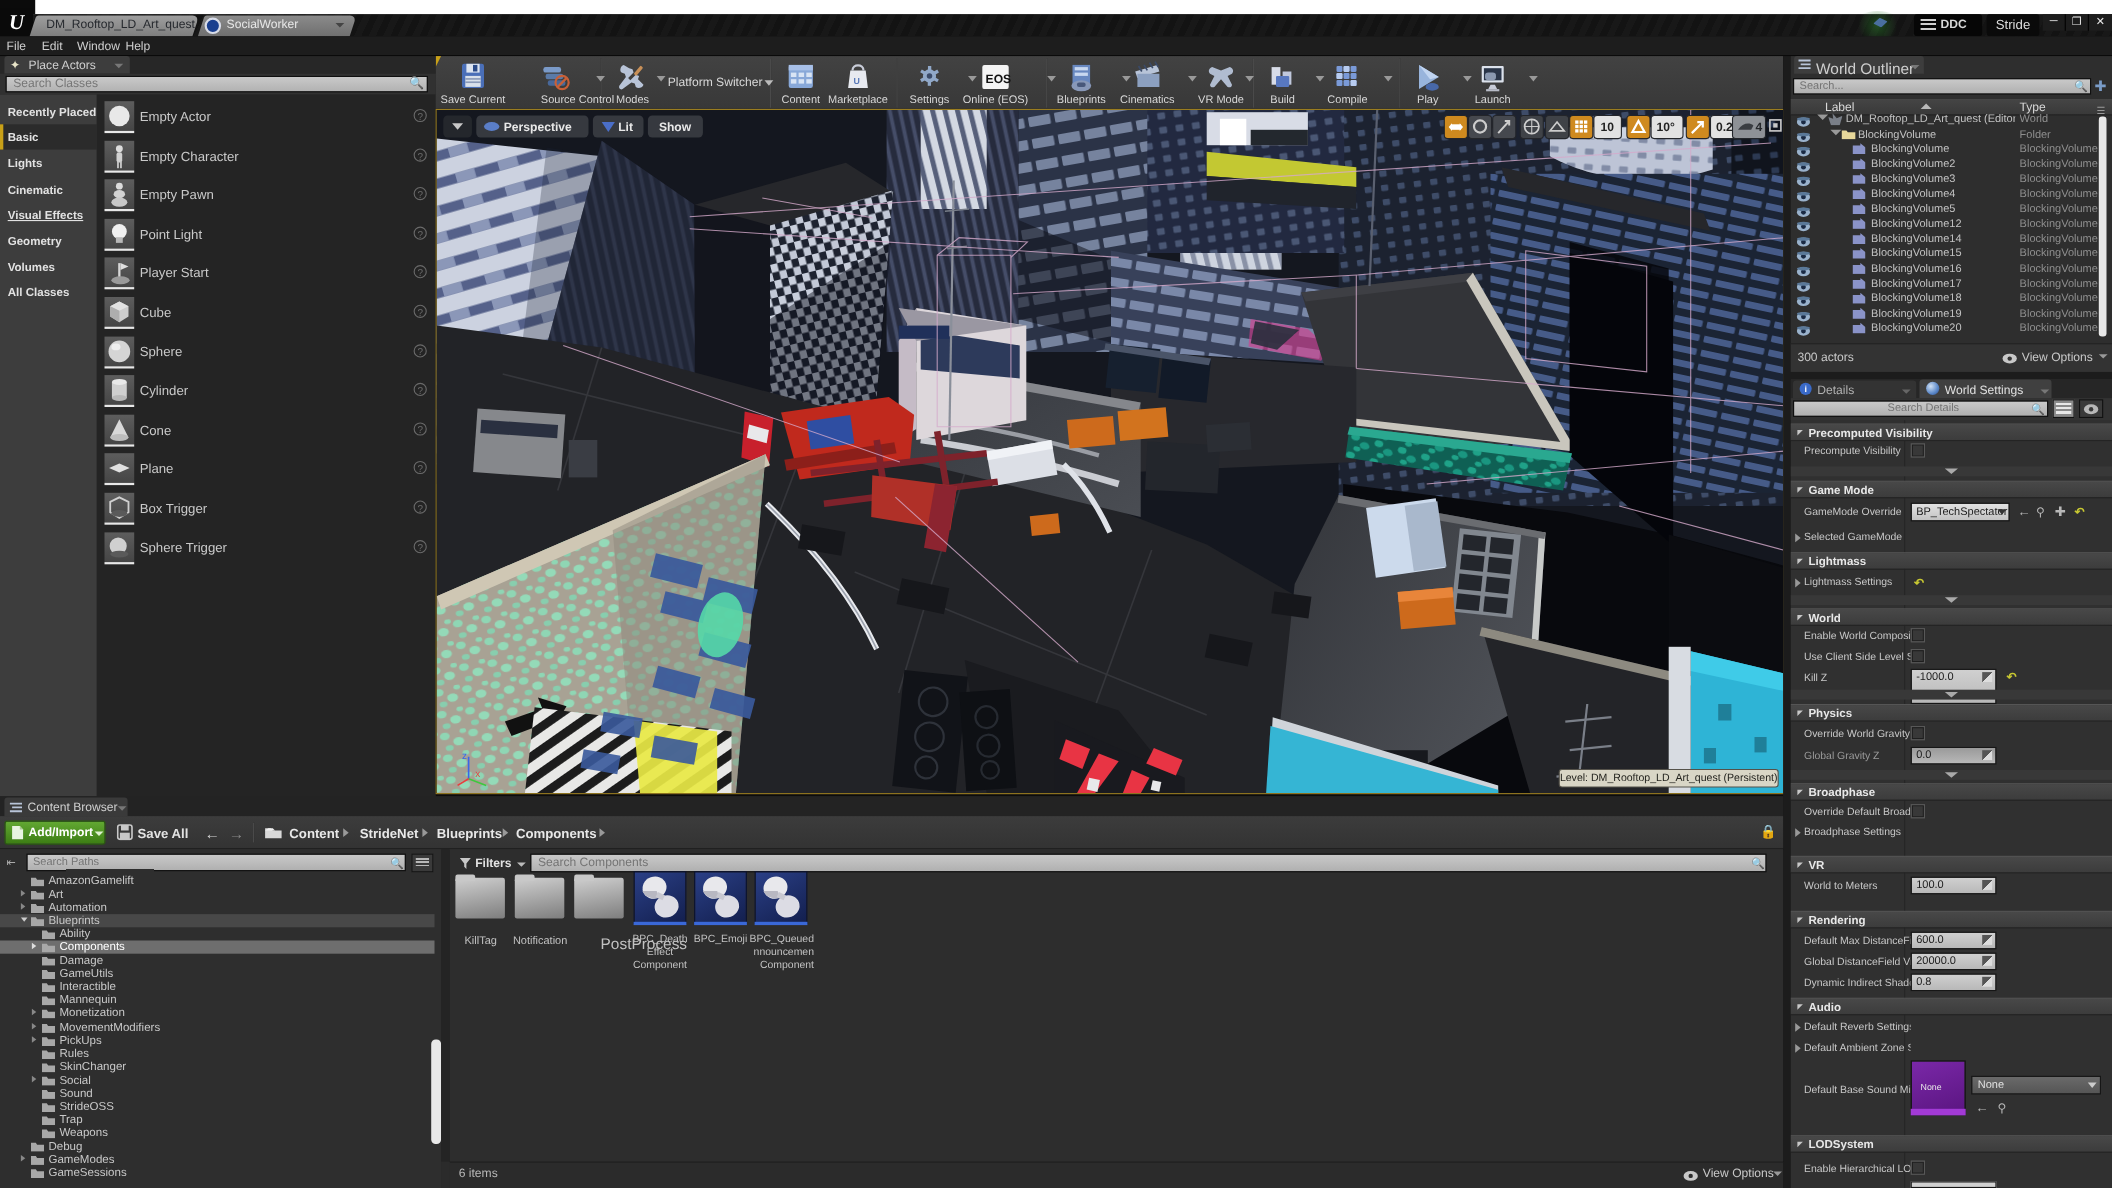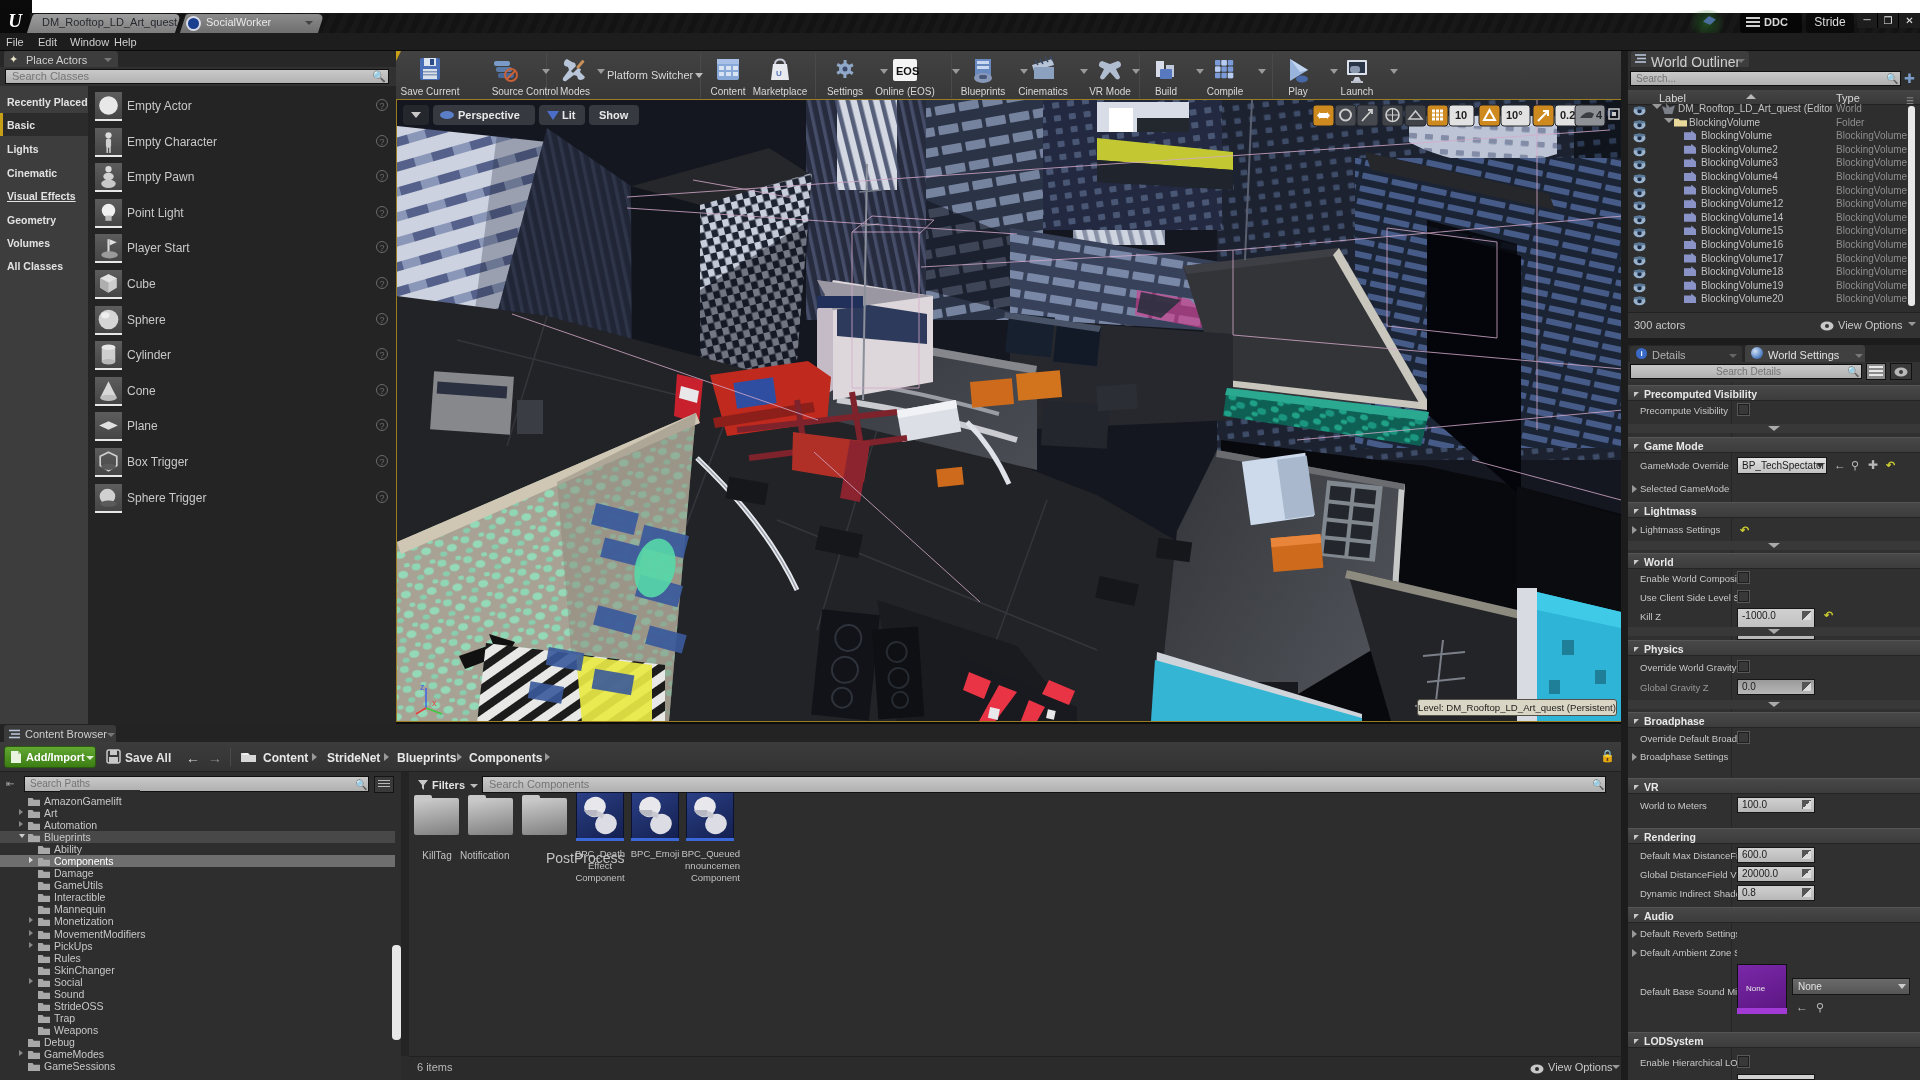--- a/index.html
+++ b/index.html
@@ -999,21 +999,21 @@
   </svg>
 <div class="abs" style="left:432px;top:779px;color:#e2e2e2;font-size:11px;font-weight:bold;">Filters</div>
 <div class="abs" style="left:470px;top:784px;width:0;height:0;border-top:4px solid #bbb;border-left:4px solid transparent;border-right:4px solid transparent;"></div>
 <div class="abs" style="left:482px;top:776px;width:1124px;height:17px;background:linear-gradient(#c9c9c9,#b0b0b0);border:1px solid #101010;color:#747474;font-size:11px;line-height:15px;padding-left:6px;">Search Components</div>
 <div class="abs" style="left:1592px;top:779px;width:11px;height:11px;color:#333;font-size:10px;">🔍</div>
 <div class="abs" style="left:414px;top:798px;width:45px;height:37px;background:linear-gradient(170deg,#cfcfcf,#7e7e7e);border-radius:2px;"></div>
 <div class="abs" style="left:414px;top:795px;width:18px;height:6px;background:#c8c8c8;border-radius:2px 2px 0 0;"></div>
 <div class="abs" style="left:406px;top:850px;width:62px;text-align:center;color:#c2c2c2;font-size:10px;">KillTag</div>
 <div class="abs" style="left:468px;top:798px;width:45px;height:37px;background:linear-gradient(170deg,#cfcfcf,#7e7e7e);border-radius:2px;"></div>
 <div class="abs" style="left:468px;top:795px;width:18px;height:6px;background:#c8c8c8;border-radius:2px 2px 0 0;"></div>
-<div class="abs" style="left:460px;top:850px;width:62px;text-align:left;color:#c2c2c2;font-size:10px;">Notification</div>
+<div class="abs" style="left:460px;top:850px;width:62px;text-align:center;color:#c2c2c2;font-size:10px;">Notification</div>
 <div class="abs" style="left:522px;top:798px;width:45px;height:37px;background:linear-gradient(170deg,#cfcfcf,#7e7e7e);border-radius:2px;"></div>
 <div class="abs" style="left:522px;top:795px;width:18px;height:6px;background:#c8c8c8;border-radius:2px 2px 0 0;"></div>
 <div class="abs" style="left:514px;top:850px;width:62px;text-align:right;color:#c2c2c2;font-size:14px;padding-left:32px;">PostProcess</div>
 <div class="abs" style="left:576px;top:792px;width:48px;height:48px;background:linear-gradient(150deg,#2a3f86,#131f4e);border:1px solid #0a1230;"></div>
 <svg class="abs" style="left:576px;top:792px;" width="48" height="48" viewBox="0 0 48 48">
     <ellipse cx="19" cy="15" rx="11" ry="10" fill="#e8e8ec" transform="rotate(-20 19 15)"></ellipse>
     <path d="M8 18c2 5 9 8 15 6l-2-6z" fill="#b8b8c2"></path>
     <ellipse cx="30" cy="32" rx="11" ry="10" fill="#dcdce4" transform="rotate(-20 30 32)"></ellipse>
     <rect x="21" y="20" width="7" height="5" fill="#c8c8d0" transform="rotate(25 24 22)"></rect>
   </svg>

